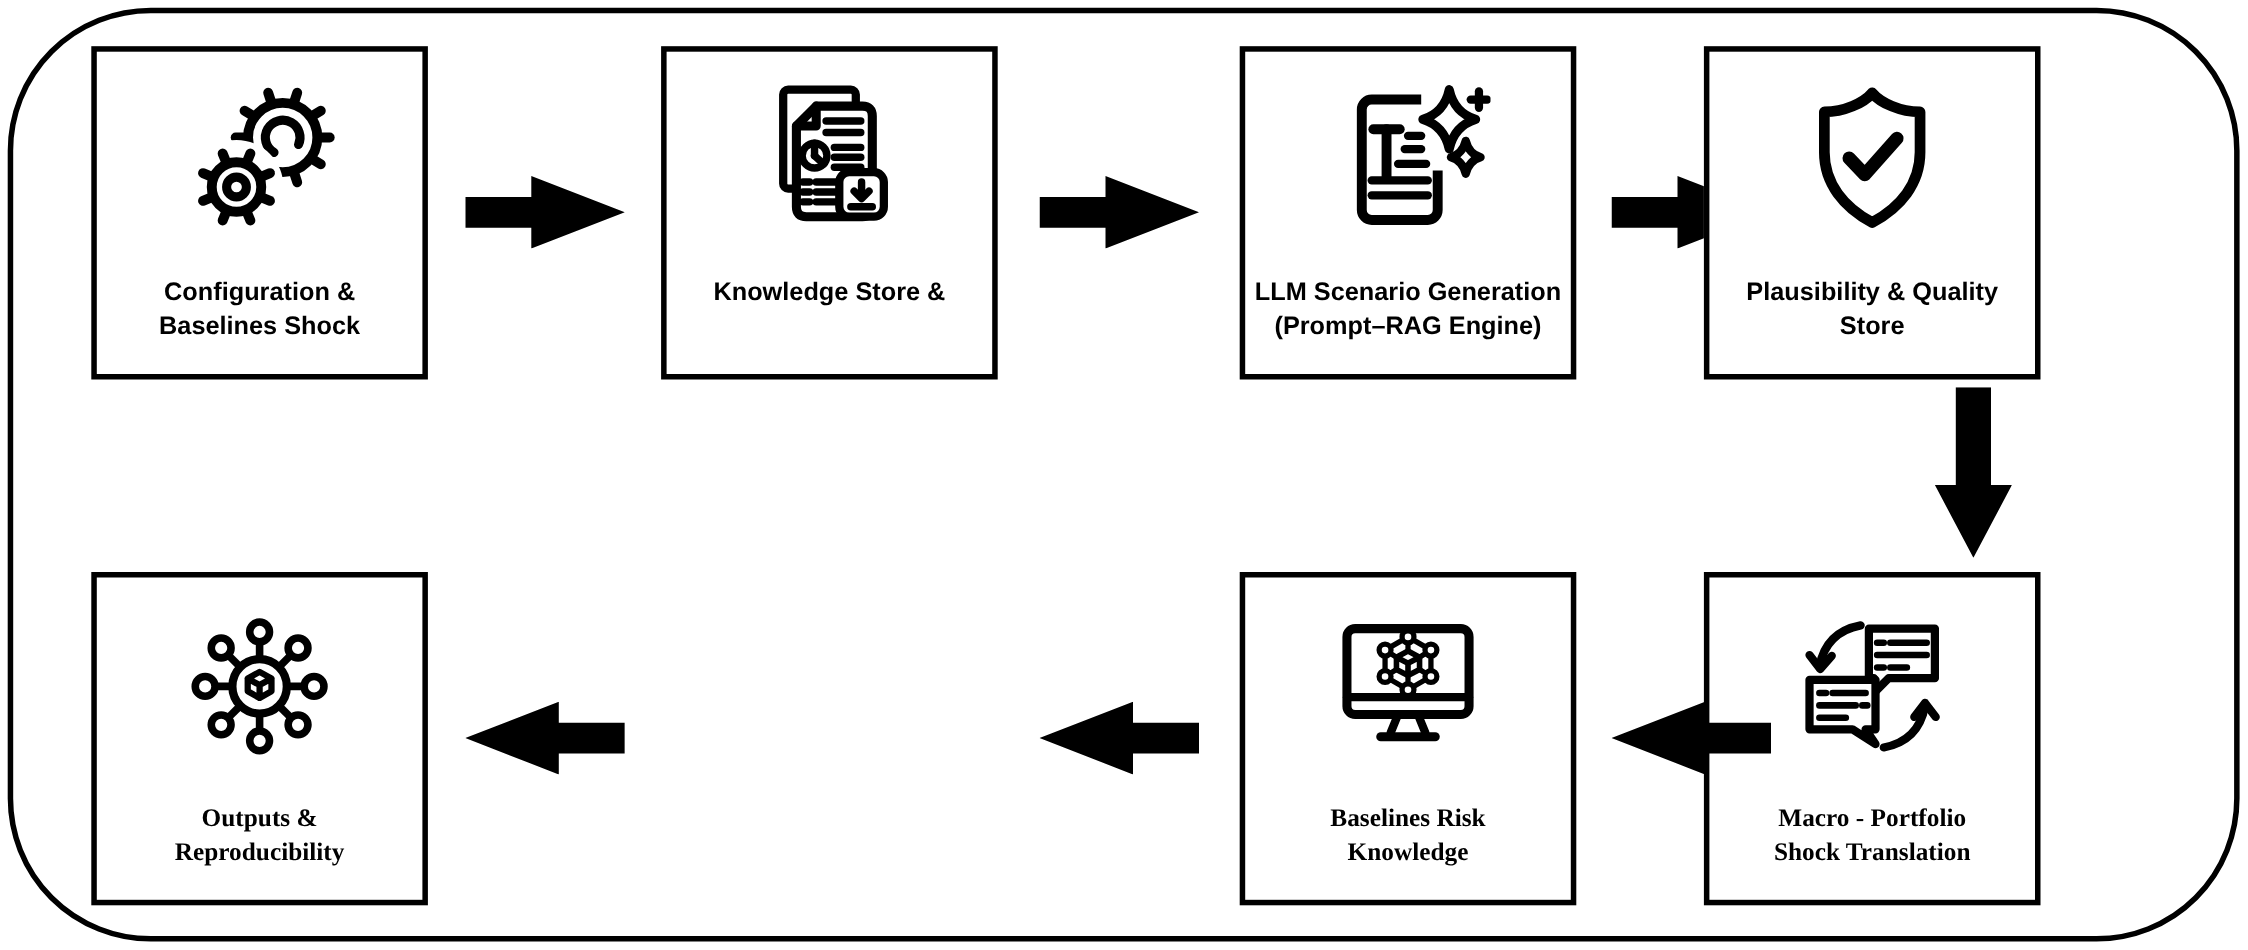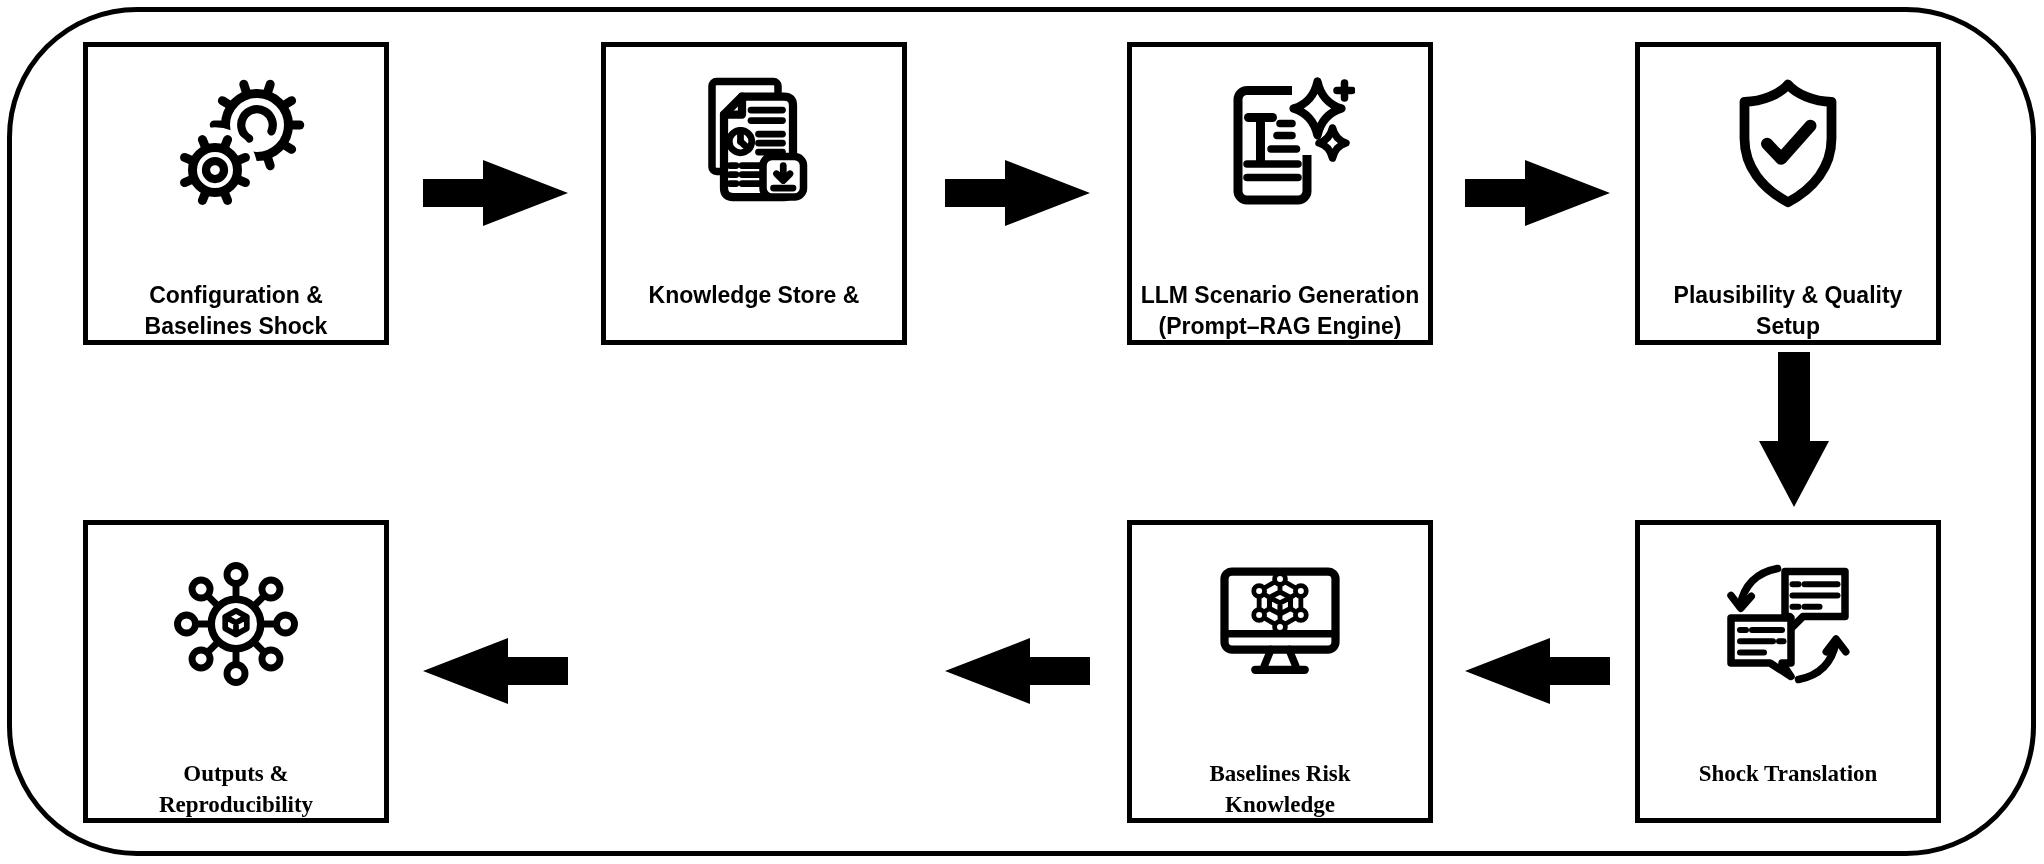--- a/index.html
+++ b/index.html
@@ -15,26 +15,26 @@
     position:absolute;width:306px;height:303px;border:5px solid #000;
     background:#ffffff;box-sizing:border-box;
   }
   .step-icon{
     position:absolute;top:24px;left:50%;transform:translateX(-50%);
     width:150px;height:150px;
   }
   .step-icon svg{display:block;width:100%;height:100%;}
   .step-label{
     position:absolute;top:203px;left:-6px;right:-6px;text-align:center;
-    font-weight:bold;font-size:23px;line-height:31px;white-space:nowrap;color:#000;margin-top:30px;
+    font-weight:bold;font-size:23px;line-height:31px;white-space:nowrap;color:#000;
   }
   .flow-arrow{position:absolute;}
   .flow-arrow svg{display:block;}
   
-  .c0{left:83px;}  .c1{left:601px;padding-left:26px;} .c2{left:1127px;} .c3{left:1635px;}
+  .c0{left:83px;}  .c1{left:601px;padding-left:26px;} .c2{left:1127px;} .c3{left:1549px;}
   .r0{top:42px;}   .r1{top:520px;font-family:Liberation Serif, serif;}
 </style>
 </head>
 <body>
 
 <div id="canvas">
   <div class="container-frame"></div>
 
   <div class="step-box c0 r0">
     <div class="step-icon">
@@ -157,21 +157,21 @@
 
   <div class="step-box c3 r0">
     <div class="step-icon">
       <svg viewBox="0 0 100 100" fill="none" stroke="#000" stroke-linecap="round" stroke-linejoin="round">
         <path d="M50 9 C45 15 33 20.5 21 20.5 V45 C21 64 33 78.5 50 87.5 C67 78.5 79 64 79 45 V20.5 C67 20.5 55 15 50 9 Z" stroke-width="6.5"></path>
         <path d="M36 48.5 L45.5 58.5 L65 36.5" stroke-width="8"></path>
       </svg>
     </div>
     <div class="step-label">
       <div>Plausibility &amp; Quality</div>
-      <div>Setup</div>
+      <div>Store</div>
     </div>
   </div>
 
   <div class="flow-arrow" style="left:1759px;top:352px">
     <svg width="70" height="155" viewBox="0 0 70 155">
         <polygon points="19,0 51,0 51,89 70,89 35,155 0,89 19,89" fill="#000"></polygon>
       </svg>
   </div>
 
   <div class="step-box c3 r1">
@@ -193,20 +193,21 @@
         <g stroke-width="4">
           <line x1="18" y1="54" x2="22" y2="54"></line>
             <line x1="26" y1="54" x2="46" y2="54"></line>
           <line x1="18" y1="61.5" x2="40" y2="61.5"></line>
             <line x1="44" y1="61.5" x2="47" y2="61.5"></line>
           <line x1="18" y1="69" x2="34" y2="69"></line>
         </g>
       </svg>
     </div>
     <div class="step-label">
+      <div>Macro - Portfolio</div>
       <div>Shock Translation</div>
     </div>
   </div>
 
   <div class="flow-arrow" style="left:1465px;top:638px">
     <svg width="145" height="66" viewBox="0 0 145 66">
         <polygon points="145,19 85,19 85,0 0,33 85,66 85,47 145,47" fill="#000"></polygon>
       </svg>
   </div>
 

